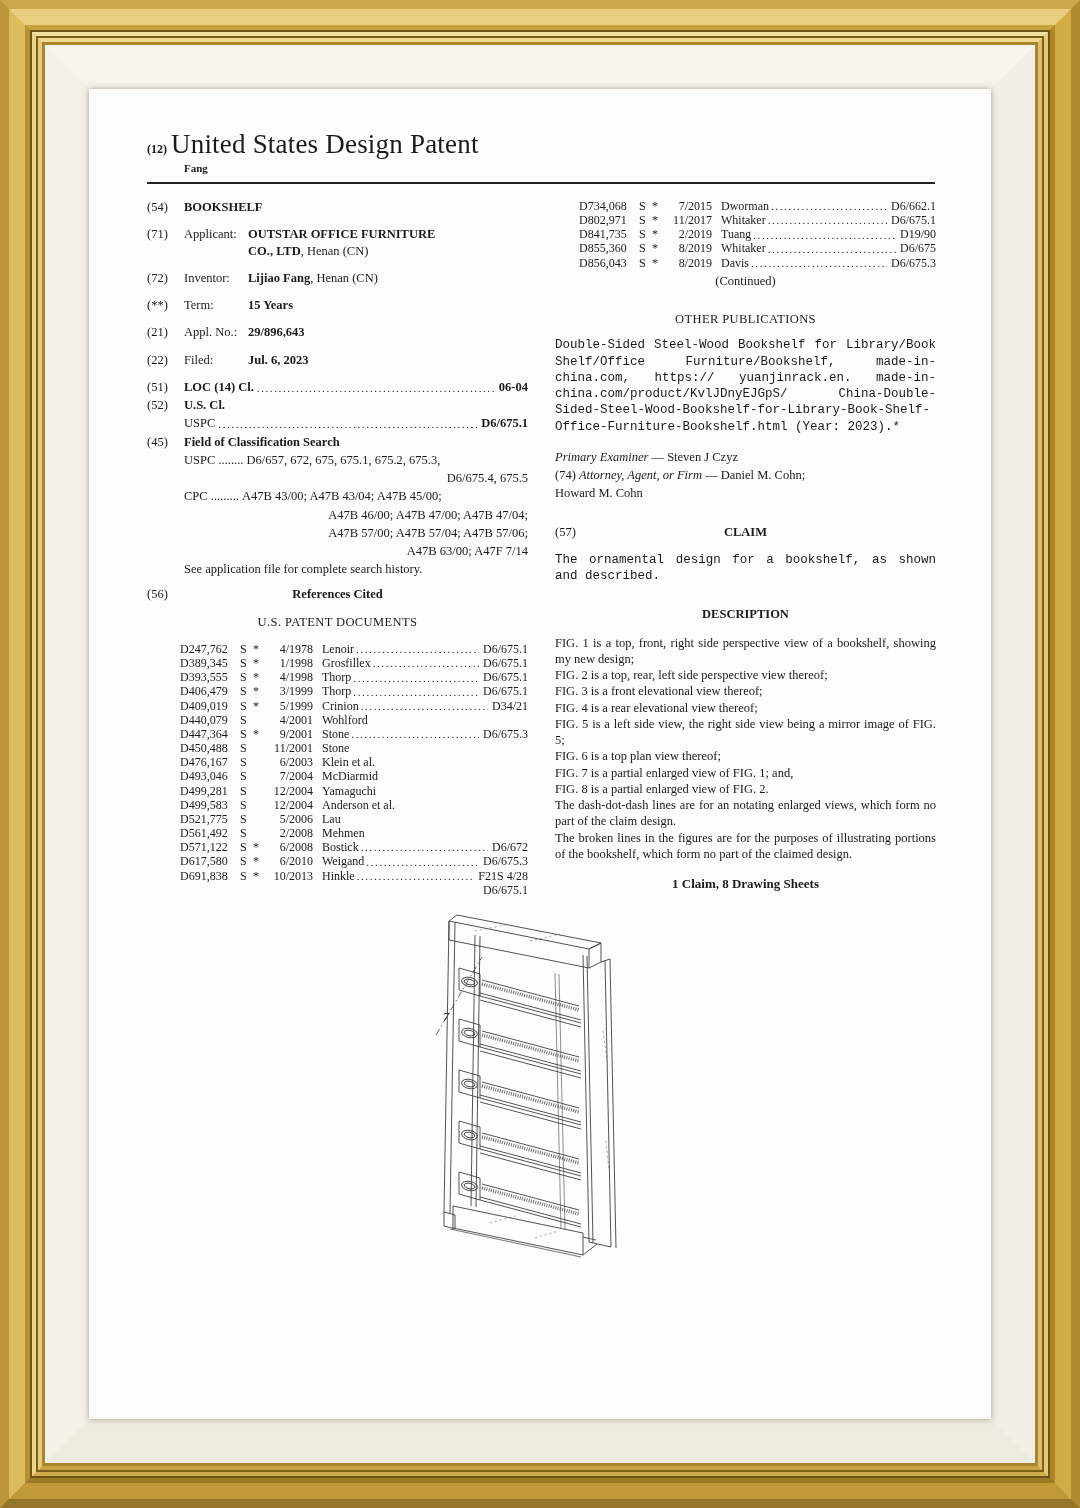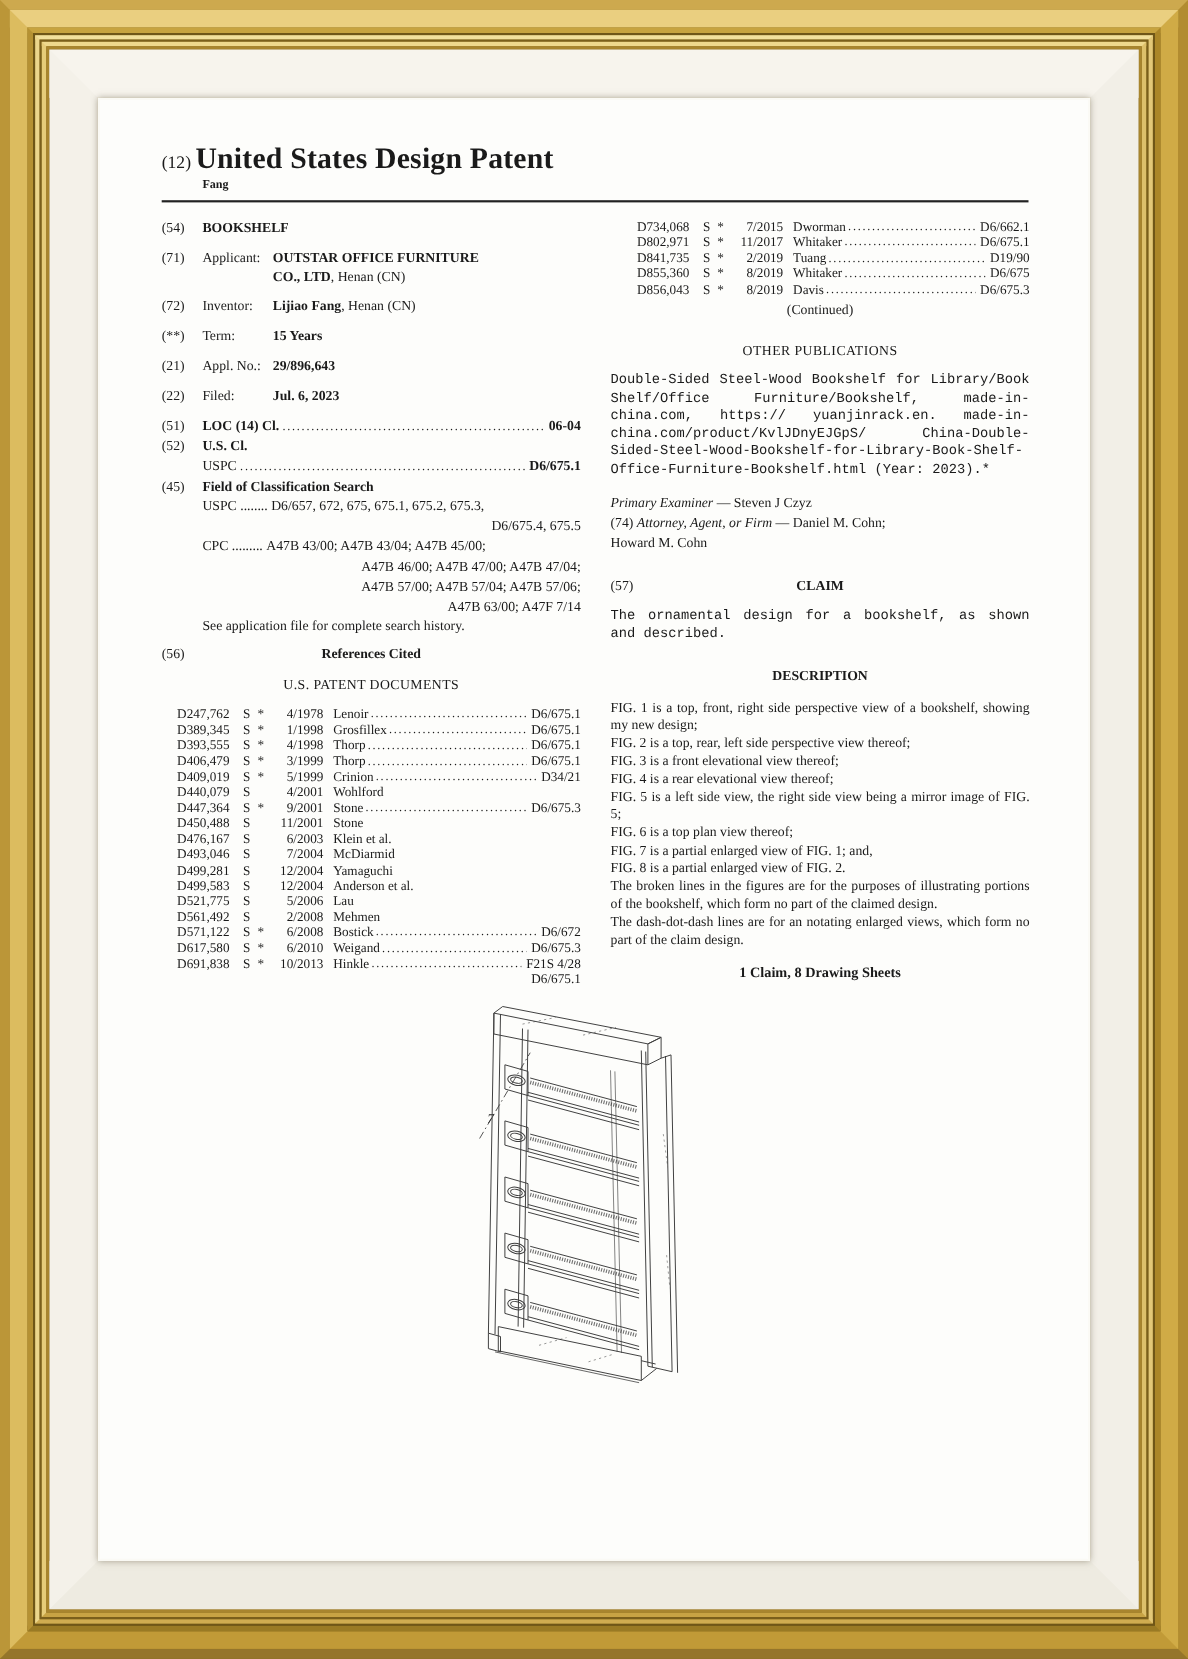--- a/index.html
+++ b/index.html
@@ -16,23 +16,23 @@
   .f6 { border:2px solid #7a5f1b; }
   .f7 { border:4px solid;  border-color:#eed88d #ddc06a #c7a344 #e6cc79; }
   .f8 { border:3px solid #a8852e; }
   .mat { border:44px solid; border-color:#f7f4ed #f2efe7 #eeebe1 #f4f1e9; background:#f2efe7; }
   .paper-wrap { width:100%; height:100%; border:2px solid #fbfaf5;
                 box-shadow:0 0 6px rgba(90,80,55,.5); background:#fdfdfb; }
   .paper { width:100%; height:100%; background:#fdfdfb; padding:38px 54px 20px 56px; position:relative; }
 
   
   .pheader { display:flex; justify-content:space-between; align-items:flex-start; }
-  .pnum { font-size:16px; }
+  .pnum { font-size:12px;font-weight:bold; }
   .ph-title-row { white-space:nowrap; }
-  .ptitle { font-size:27px; font-weight:bold; letter-spacing:.2px; }
+  .ptitle { font-size:27px; font-weight:normal; letter-spacing:.2px; }
   .ph-inventor { font-weight:bold; font-size:11px; margin:2px 0 0 37px; }
   .ph-right { width:352px; flex:none; padding-top:6px; }
   .phr-row { display:flex; align-items:baseline; margin-bottom:6px; }
   .phr-label { font-weight:bold; font-size:16px; margin-left:5px; }
   .phr-value { font-weight:bold; font-size:19px; margin-left:auto; }
   .stars { font-weight:bold; font-size:12px; margin-left:auto; align-self:center; padding-top:8px; }
   .phr-value.date { margin-left:28px; font-size:18px; }
   .rule { border-top:2px solid #222; margin-top:8px; }
 
   
@@ -47,21 +47,21 @@
   .tight { margin-bottom:2px; }
   .leader { flex:1; overflow:hidden; white-space:nowrap; letter-spacing:1.6px; margin:0 3px; font-size:11px; align-self:flex-end; }
   .rt { text-align:right; }
   .ctr { text-align:center; }
   .just { text-align:justify;font-family:Liberation Mono, monospace; }
 
   .sechead { text-align:center; font-weight:bold; margin:14px 0 10px; }
   .subhead { text-align:center; margin:0 0 12px; letter-spacing:.4px; }
 
   
-  .refs { margin-left:14px; font-size:12px; line-height:1.18; }
+  .refs { margin-left:33px; font-size:12px; line-height:1.18; }
   .refrow { display:flex; align-items:baseline; }
   .r-id { width:60px; flex:none; }
   .r-s { width:13px; flex:none; }
   .r-star { width:13px; flex:none; }
   .r-date { width:47px; flex:none; text-align:right; }
   .r-name { margin-left:9px; white-space:nowrap; }
   .r-cls { margin-left:2px; white-space:nowrap; }
   .refs .leader { margin:0 2px; }
 
   .pub { margin:10px 0 14px; }
@@ -394,22 +394,22 @@
 
       <div class="sechead" style="margin:22px 0 12px">DESCRIPTION</div>
       <div class="descline">FIG. 1 is a top, front, right side perspective view of a bookshelf, showing my new design;</div>
       <div class="descline">FIG. 2 is a top, rear, left side perspective view thereof;</div>
       <div class="descline">FIG. 3 is a front elevational view thereof;</div>
       <div class="descline">FIG. 4 is a rear elevational view thereof;</div>
       <div class="descline">FIG. 5 is a left side view, the right side view being a mirror image of FIG. 5;</div>
       <div class="descline">FIG. 6 is a top plan view thereof;</div>
       <div class="descline">FIG. 7 is a partial enlarged view of FIG. 1; and,</div>
       <div class="descline">FIG. 8 is a partial enlarged view of FIG. 2.</div>
+      <div class="descline">The dash-dot-dash lines are for an notating enlarged views, which form no part of the claim design.</div>
       <div class="descline">The broken lines in the figures are for the purposes of illustrating portions of the bookshelf, which form no part of the claimed design.</div>
-      <div class="descline">The dash-dot-dash lines are for an notating enlarged views, which form no part of the claim design.</div>
 
       <div class="footer-claims">1 Claim, 8 Drawing Sheets</div>
     </div>
   </div>
 
   <div class="figure">
     <svg width="212" height="350" viewBox="0 0 212 350" fill="none" stroke="#3f3f3f" stroke-width="0.9">
 
       <path d="M1,124 L47,46" stroke-dasharray="7 3 1.5 3" stroke-width="0.8"></path>
       <text x="8" y="110" fill="#222" stroke="none" font-size="12" font-family="Liberation Serif, serif" font-style="italic">7</text>

